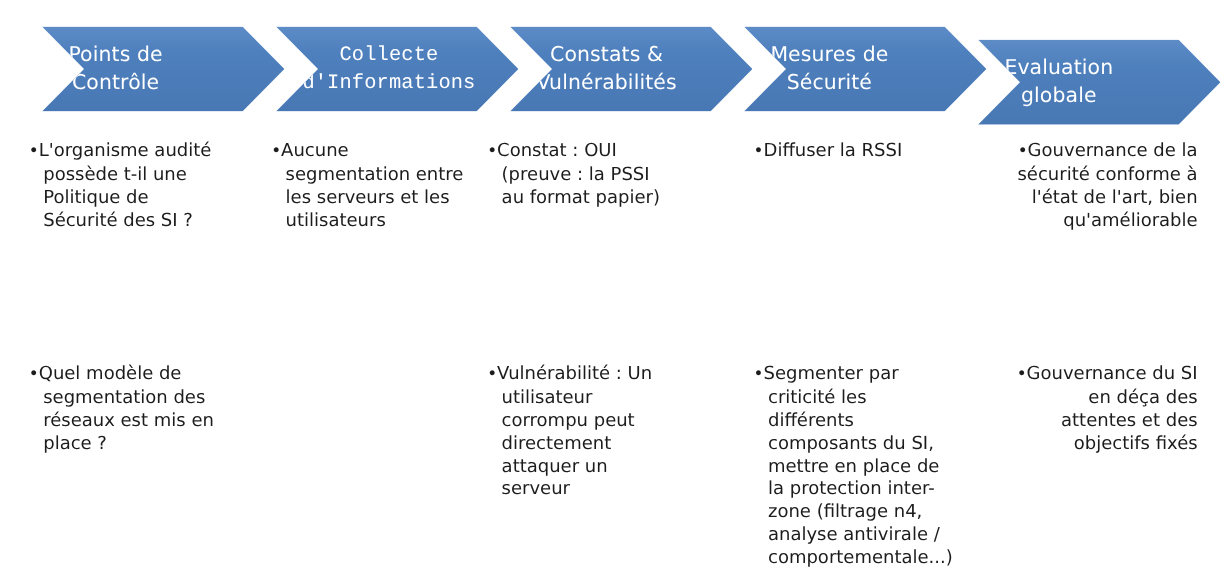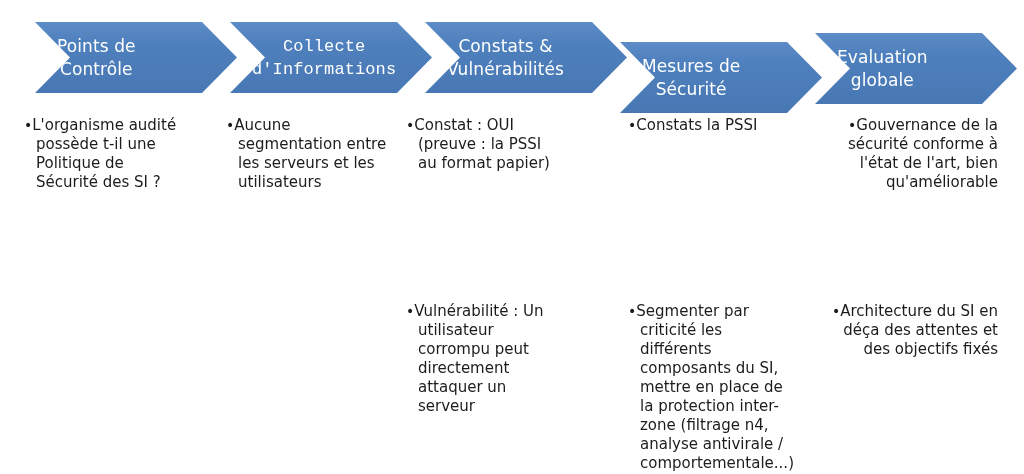--- a/index.html
+++ b/index.html
@@ -40,21 +40,21 @@
     color: #ffffff;
     font-size: 17px;
     line-height: 23px;
     text-align: center;
     white-space: pre-line;
     letter-spacing: 0.1px;
   }
   .chev-0 { left: 35px; }
   .chev-1 { left: 230px; font-family: Liberation Mono, monospace; }
   .chev-2 { left: 425px; }
-  .chev-3 { left: 620px; margin-top: 20px; }
+  .chev-3 { left: 620px; }
   .chev-4 { left: 815px; margin-top: 11px; }
 
   
   .col {
     position: absolute;
     top: 102px;
     width: 190px;
     color: #1c1c1c;
     font-size: 15px;
     line-height: 19px;
@@ -105,48 +105,51 @@
     <div class="chevron chev-4">
       <span class="chevron-label">Evaluation
 globale</span>
     </div>
   </div>
 
   <div class="col col-0">
     <ul class="bullet-list row1">
       <li>L'organisme audité possède t-il une Politique de Sécurité des SI ?</li>
     </ul>
+    <ul class="bullet-list row2">
+      <li>Quel modèle de segmentation des réseaux est mis en place ?</li>
+    </ul>
   </div>
 
   <div class="col col-1">
     <ul class="bullet-list row2">
       <li>Aucune segmentation entre les serveurs et les utilisateurs</li>
     </ul>
   </div>
 
   <div class="col col-2">
     <ul class="bullet-list row1">
       <li>Constat : OUI (preuve : la PSSI au format papier)</li>
     </ul>
     <ul class="bullet-list row2">
       <li>Vulnérabilité : Un utilisateur corrompu peut directement attaquer un serveur</li>
     </ul>
   </div>
 
   <div class="col col-3">
     <ul class="bullet-list row1">
-      <li>Constats la PSSI</li>
+      <li>Diffuser la RSSI</li>
     </ul>
     <ul class="bullet-list row2">
       <li>Segmenter par criticité les différents composants du SI, mettre en place de la protection inter-zone (filtrage n4, analyse antivirale / comportementale...)</li>
     </ul>
   </div>
 
   <div class="col col-4">
     <ul class="bullet-list row1">
       <li>Gouvernance de la sécurité conforme à l'état de l'art, bien qu'améliorable</li>
     </ul>
     <ul class="bullet-list row2">
-      <li>Architecture du SI en déça des attentes et des objectifs fixés</li>
+      <li>Gouvernance du SI en déça des attentes et des objectifs fixés</li>
     </ul>
   </div>
 
 </div>
 
 </body></html>

